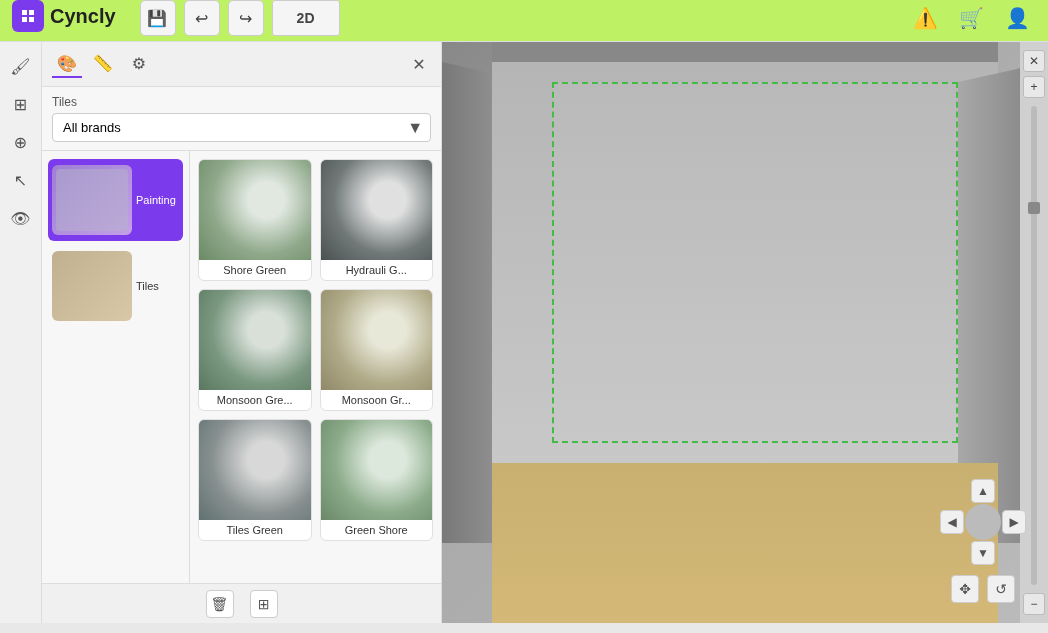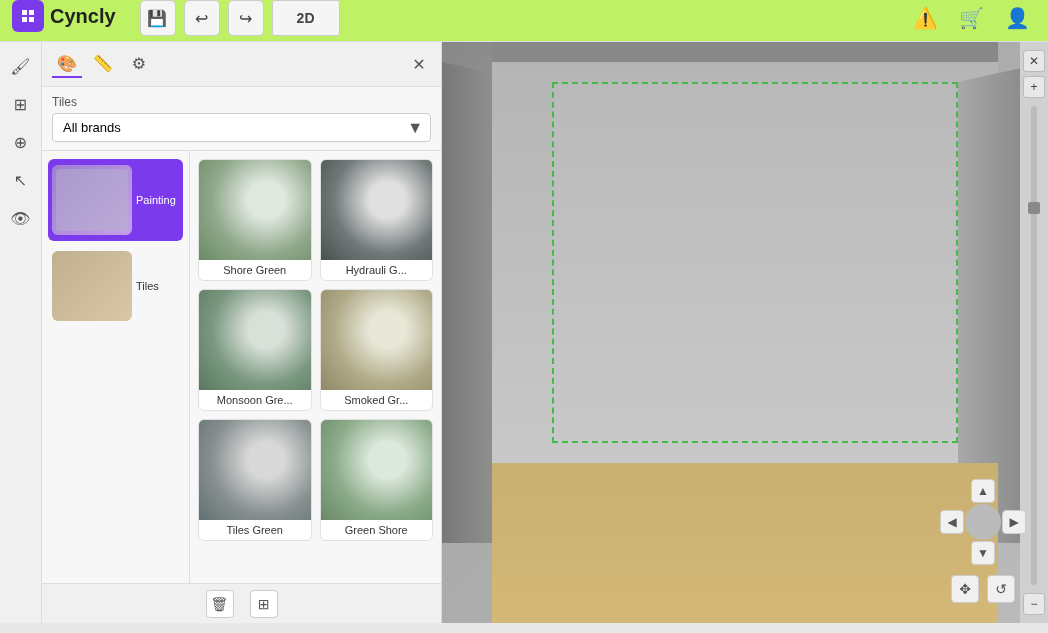--- a/index.html
+++ b/index.html
@@ -351,21 +351,21 @@
           <div class="item-label">Hydrauli G...</div>
         </div>
 
         <div class="item-card">
           <div class="item-thumb swatch-organic"></div>
           <div class="item-label">Monsoon Gre...</div>
         </div>
 
         <div class="item-card">
           <div class="item-thumb swatch-monsoon"></div>
-          <div class="item-label">Smoked Gr...</div>
+          <div class="item-label">Monsoon Gr...</div>
         </div>
 
         <div class="item-card">
           <div class="item-thumb swatch-smoked"></div>
           <div class="item-label">Tiles Green</div>
         </div>
 
         <div class="item-card">
           <div class="item-thumb swatch-green-hill"></div>
           <div class="item-label">Green Shore</div>

